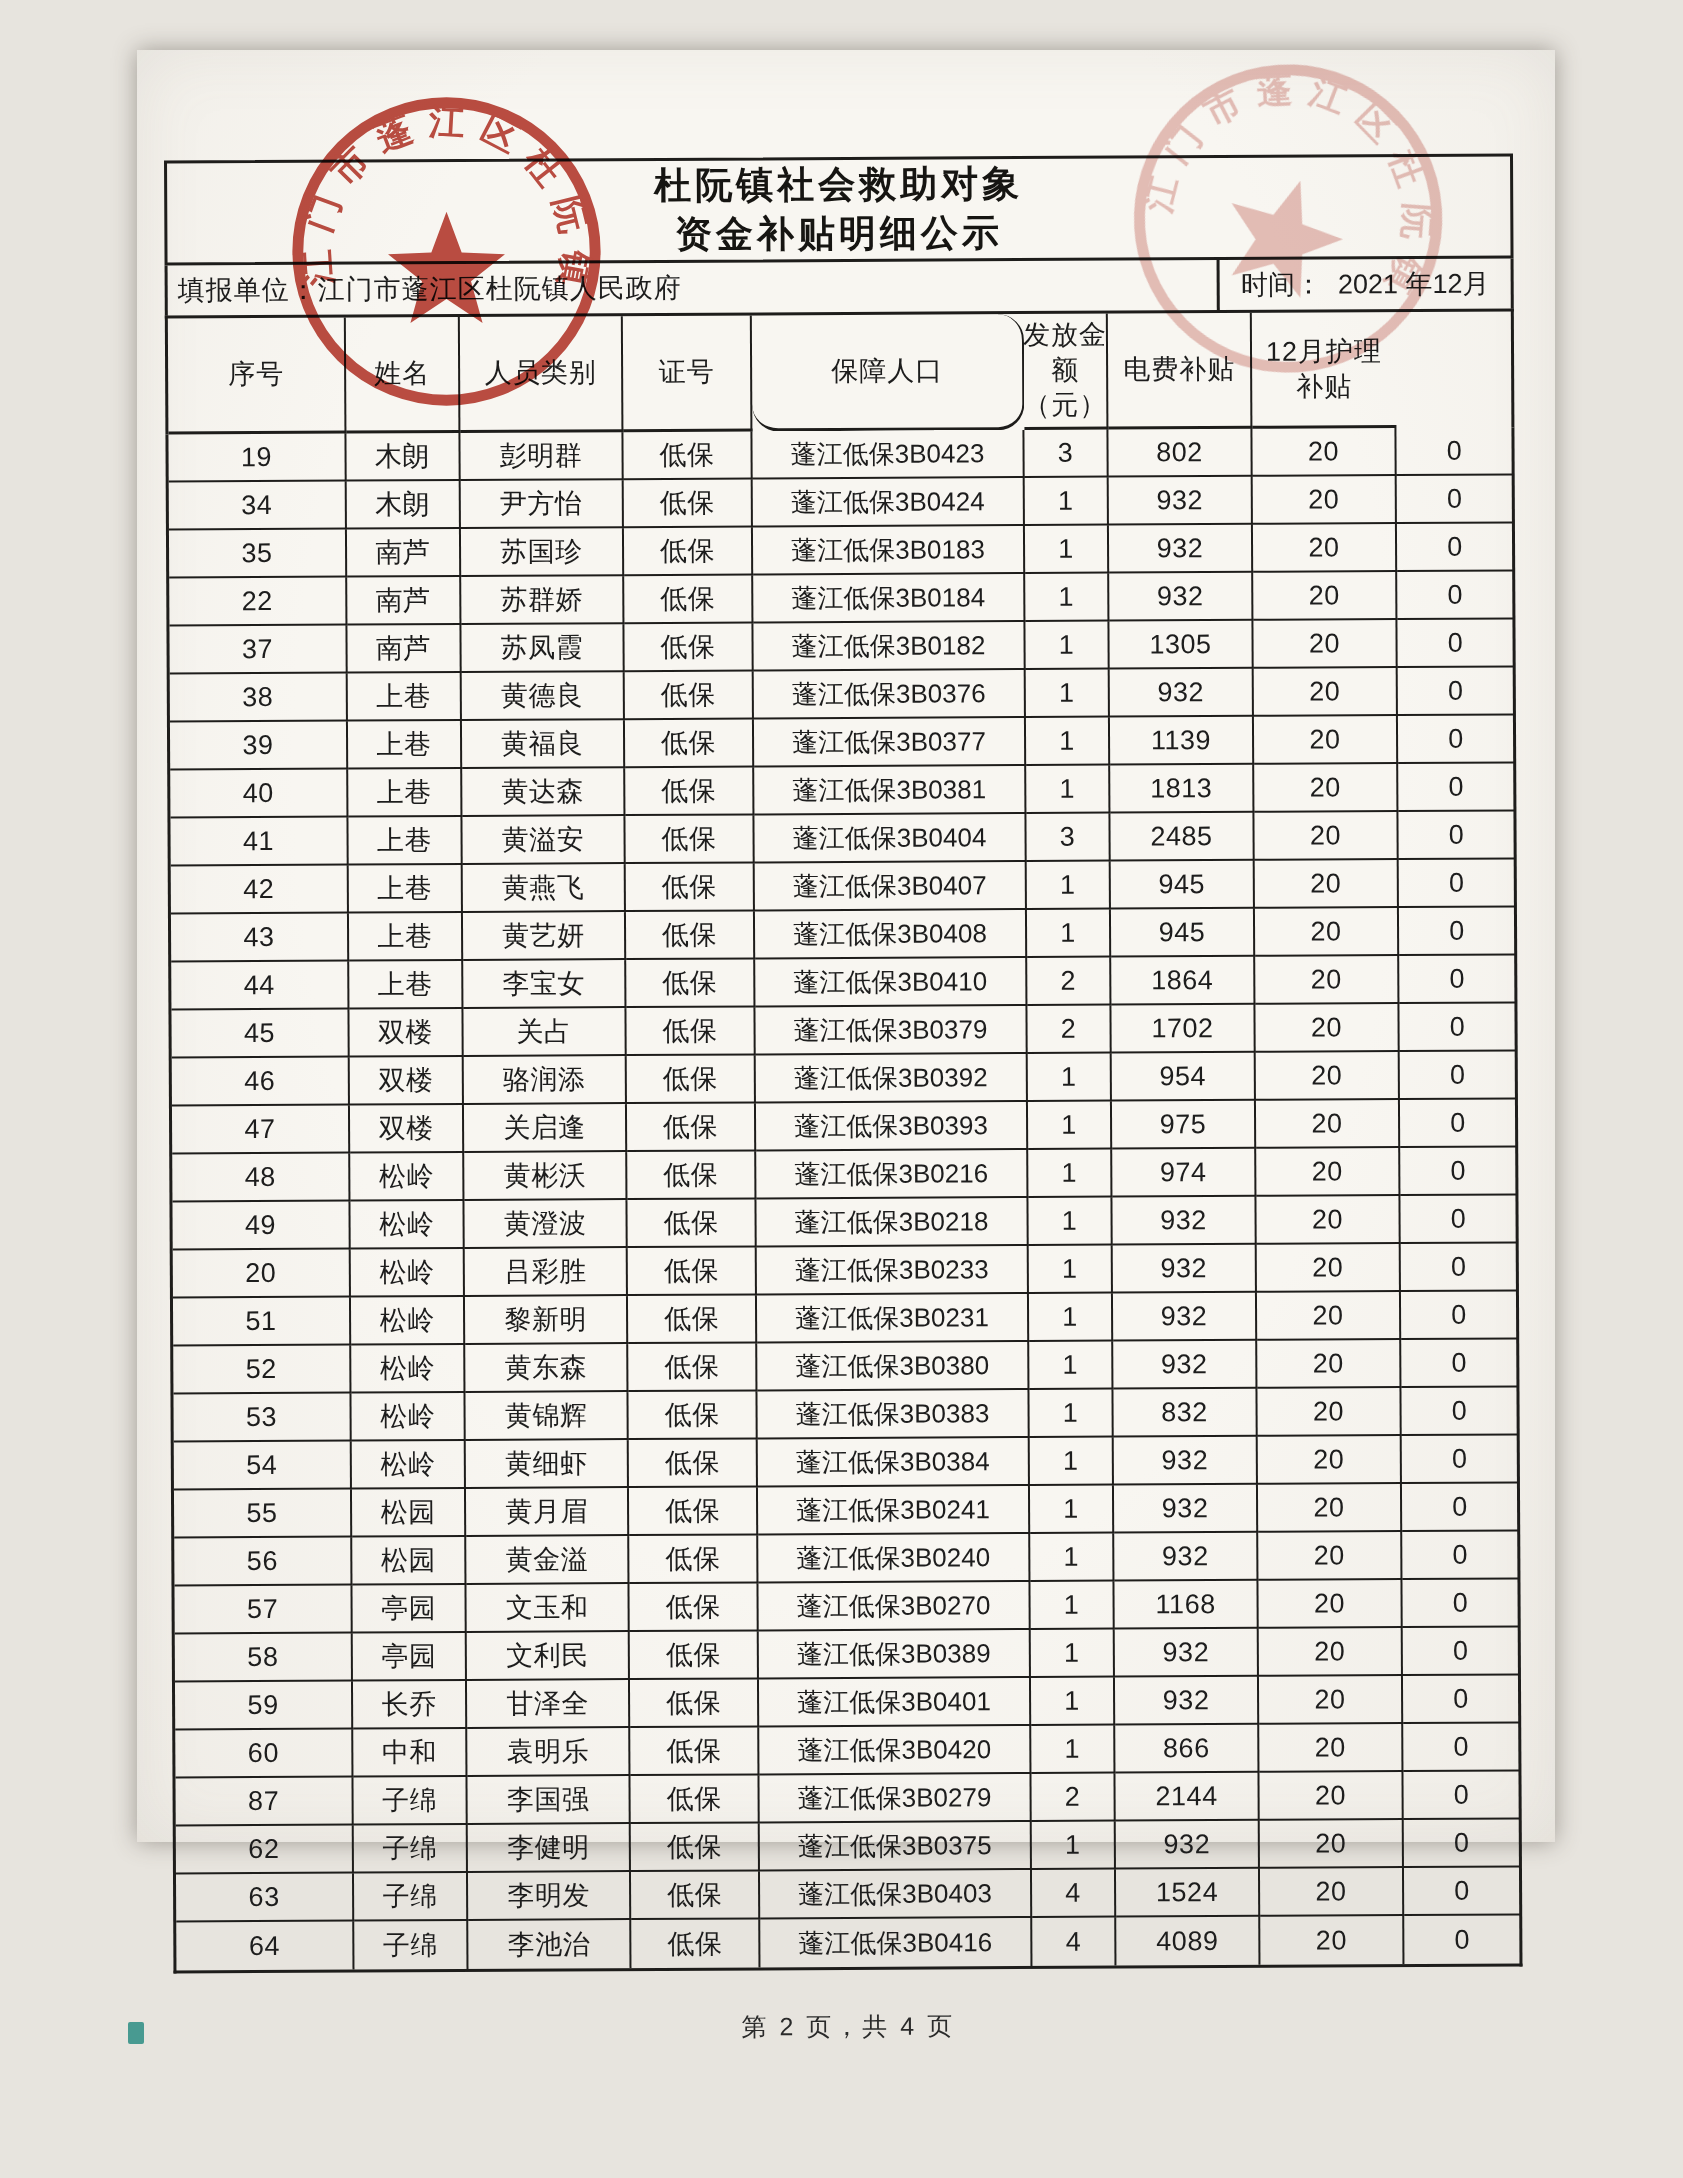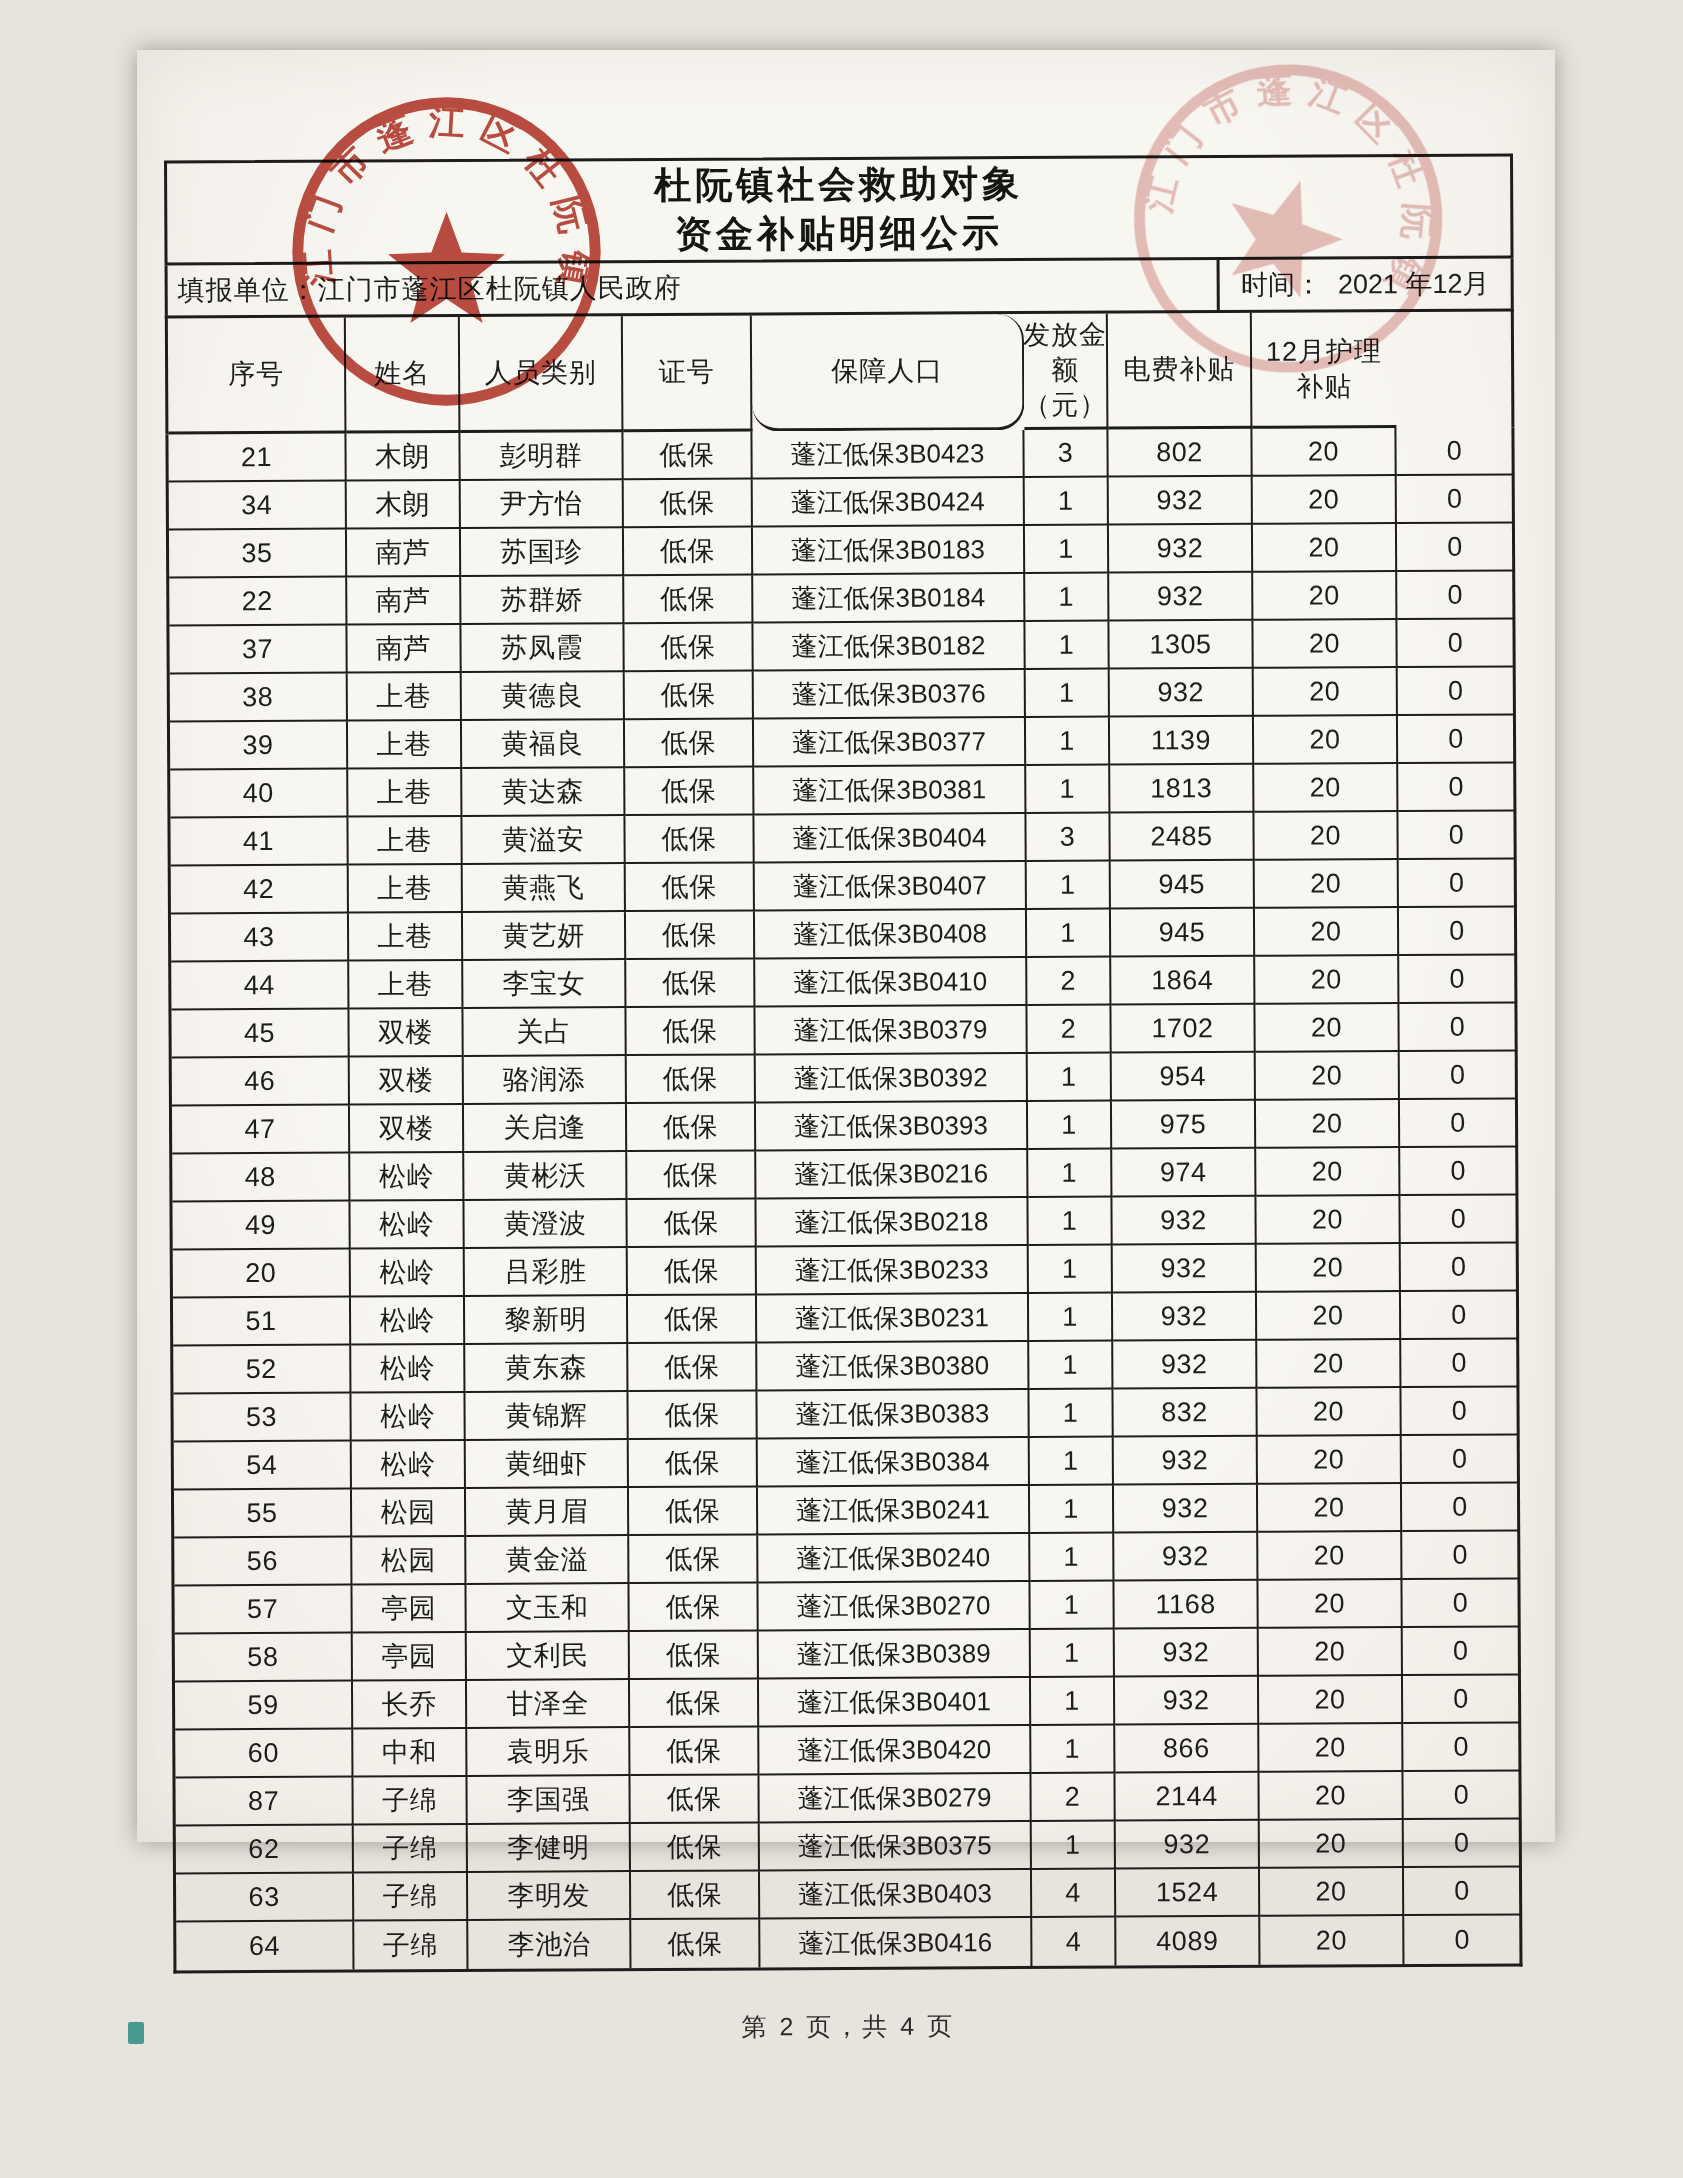--- a/index.html
+++ b/index.html
@@ -91,21 +91,21 @@
         <div class="hc c2">姓名</div>
         <div class="hc c3">人员类别</div>
         <div class="hc c4">证号</div>
         <div class="hc c5">保障人口</div>
         <div class="hc c6">发放金额（元）</div>
         <div class="hc c7">电费补贴</div>
         <div class="hc c8">12月护理补贴</div>
       </div>
 
     <div class="grid9 bgrid">
-        <div class="trow"><div class="tc c0">21</div><div class="tc c1">木朗</div><div class="tc c2">彭明群</div><div class="tc c3">低保</div><div class="tc c4">蓬江低保3B0423</div><div class="tc c5">3</div><div class="tc c6">802</div><div class="tc c7">20</div><div class="tc c8">0</div></div>
+        <div class="trow"><div class="tc c0">19</div><div class="tc c1">木朗</div><div class="tc c2">彭明群</div><div class="tc c3">低保</div><div class="tc c4">蓬江低保3B0423</div><div class="tc c5">3</div><div class="tc c6">802</div><div class="tc c7">20</div><div class="tc c8">0</div></div>
         <div class="trow"><div class="tc c0">34</div><div class="tc c1">木朗</div><div class="tc c2">尹方怡</div><div class="tc c3">低保</div><div class="tc c4">蓬江低保3B0424</div><div class="tc c5">1</div><div class="tc c6">932</div><div class="tc c7">20</div><div class="tc c8">0</div></div>
         <div class="trow"><div class="tc c0">35</div><div class="tc c1">南芦</div><div class="tc c2">苏国珍</div><div class="tc c3">低保</div><div class="tc c4">蓬江低保3B0183</div><div class="tc c5">1</div><div class="tc c6">932</div><div class="tc c7">20</div><div class="tc c8">0</div></div>
         <div class="trow"><div class="tc c0">22</div><div class="tc c1">南芦</div><div class="tc c2">苏群娇</div><div class="tc c3">低保</div><div class="tc c4">蓬江低保3B0184</div><div class="tc c5">1</div><div class="tc c6">932</div><div class="tc c7">20</div><div class="tc c8">0</div></div>
         <div class="trow"><div class="tc c0">37</div><div class="tc c1">南芦</div><div class="tc c2">苏凤霞</div><div class="tc c3">低保</div><div class="tc c4">蓬江低保3B0182</div><div class="tc c5">1</div><div class="tc c6">1305</div><div class="tc c7">20</div><div class="tc c8">0</div></div>
         <div class="trow"><div class="tc c0">38</div><div class="tc c1">上巷</div><div class="tc c2">黄德良</div><div class="tc c3">低保</div><div class="tc c4">蓬江低保3B0376</div><div class="tc c5">1</div><div class="tc c6">932</div><div class="tc c7">20</div><div class="tc c8">0</div></div>
         <div class="trow"><div class="tc c0">39</div><div class="tc c1">上巷</div><div class="tc c2">黄福良</div><div class="tc c3">低保</div><div class="tc c4">蓬江低保3B0377</div><div class="tc c5">1</div><div class="tc c6">1139</div><div class="tc c7">20</div><div class="tc c8">0</div></div>
         <div class="trow"><div class="tc c0">40</div><div class="tc c1">上巷</div><div class="tc c2">黄达森</div><div class="tc c3">低保</div><div class="tc c4">蓬江低保3B0381</div><div class="tc c5">1</div><div class="tc c6">1813</div><div class="tc c7">20</div><div class="tc c8">0</div></div>
         <div class="trow"><div class="tc c0">41</div><div class="tc c1">上巷</div><div class="tc c2">黄溢安</div><div class="tc c3">低保</div><div class="tc c4">蓬江低保3B0404</div><div class="tc c5">3</div><div class="tc c6">2485</div><div class="tc c7">20</div><div class="tc c8">0</div></div>
         <div class="trow"><div class="tc c0">42</div><div class="tc c1">上巷</div><div class="tc c2">黄燕飞</div><div class="tc c3">低保</div><div class="tc c4">蓬江低保3B0407</div><div class="tc c5">1</div><div class="tc c6">945</div><div class="tc c7">20</div><div class="tc c8">0</div></div>
         <div class="trow"><div class="tc c0">43</div><div class="tc c1">上巷</div><div class="tc c2">黄艺妍</div><div class="tc c3">低保</div><div class="tc c4">蓬江低保3B0408</div><div class="tc c5">1</div><div class="tc c6">945</div><div class="tc c7">20</div><div class="tc c8">0</div></div>

